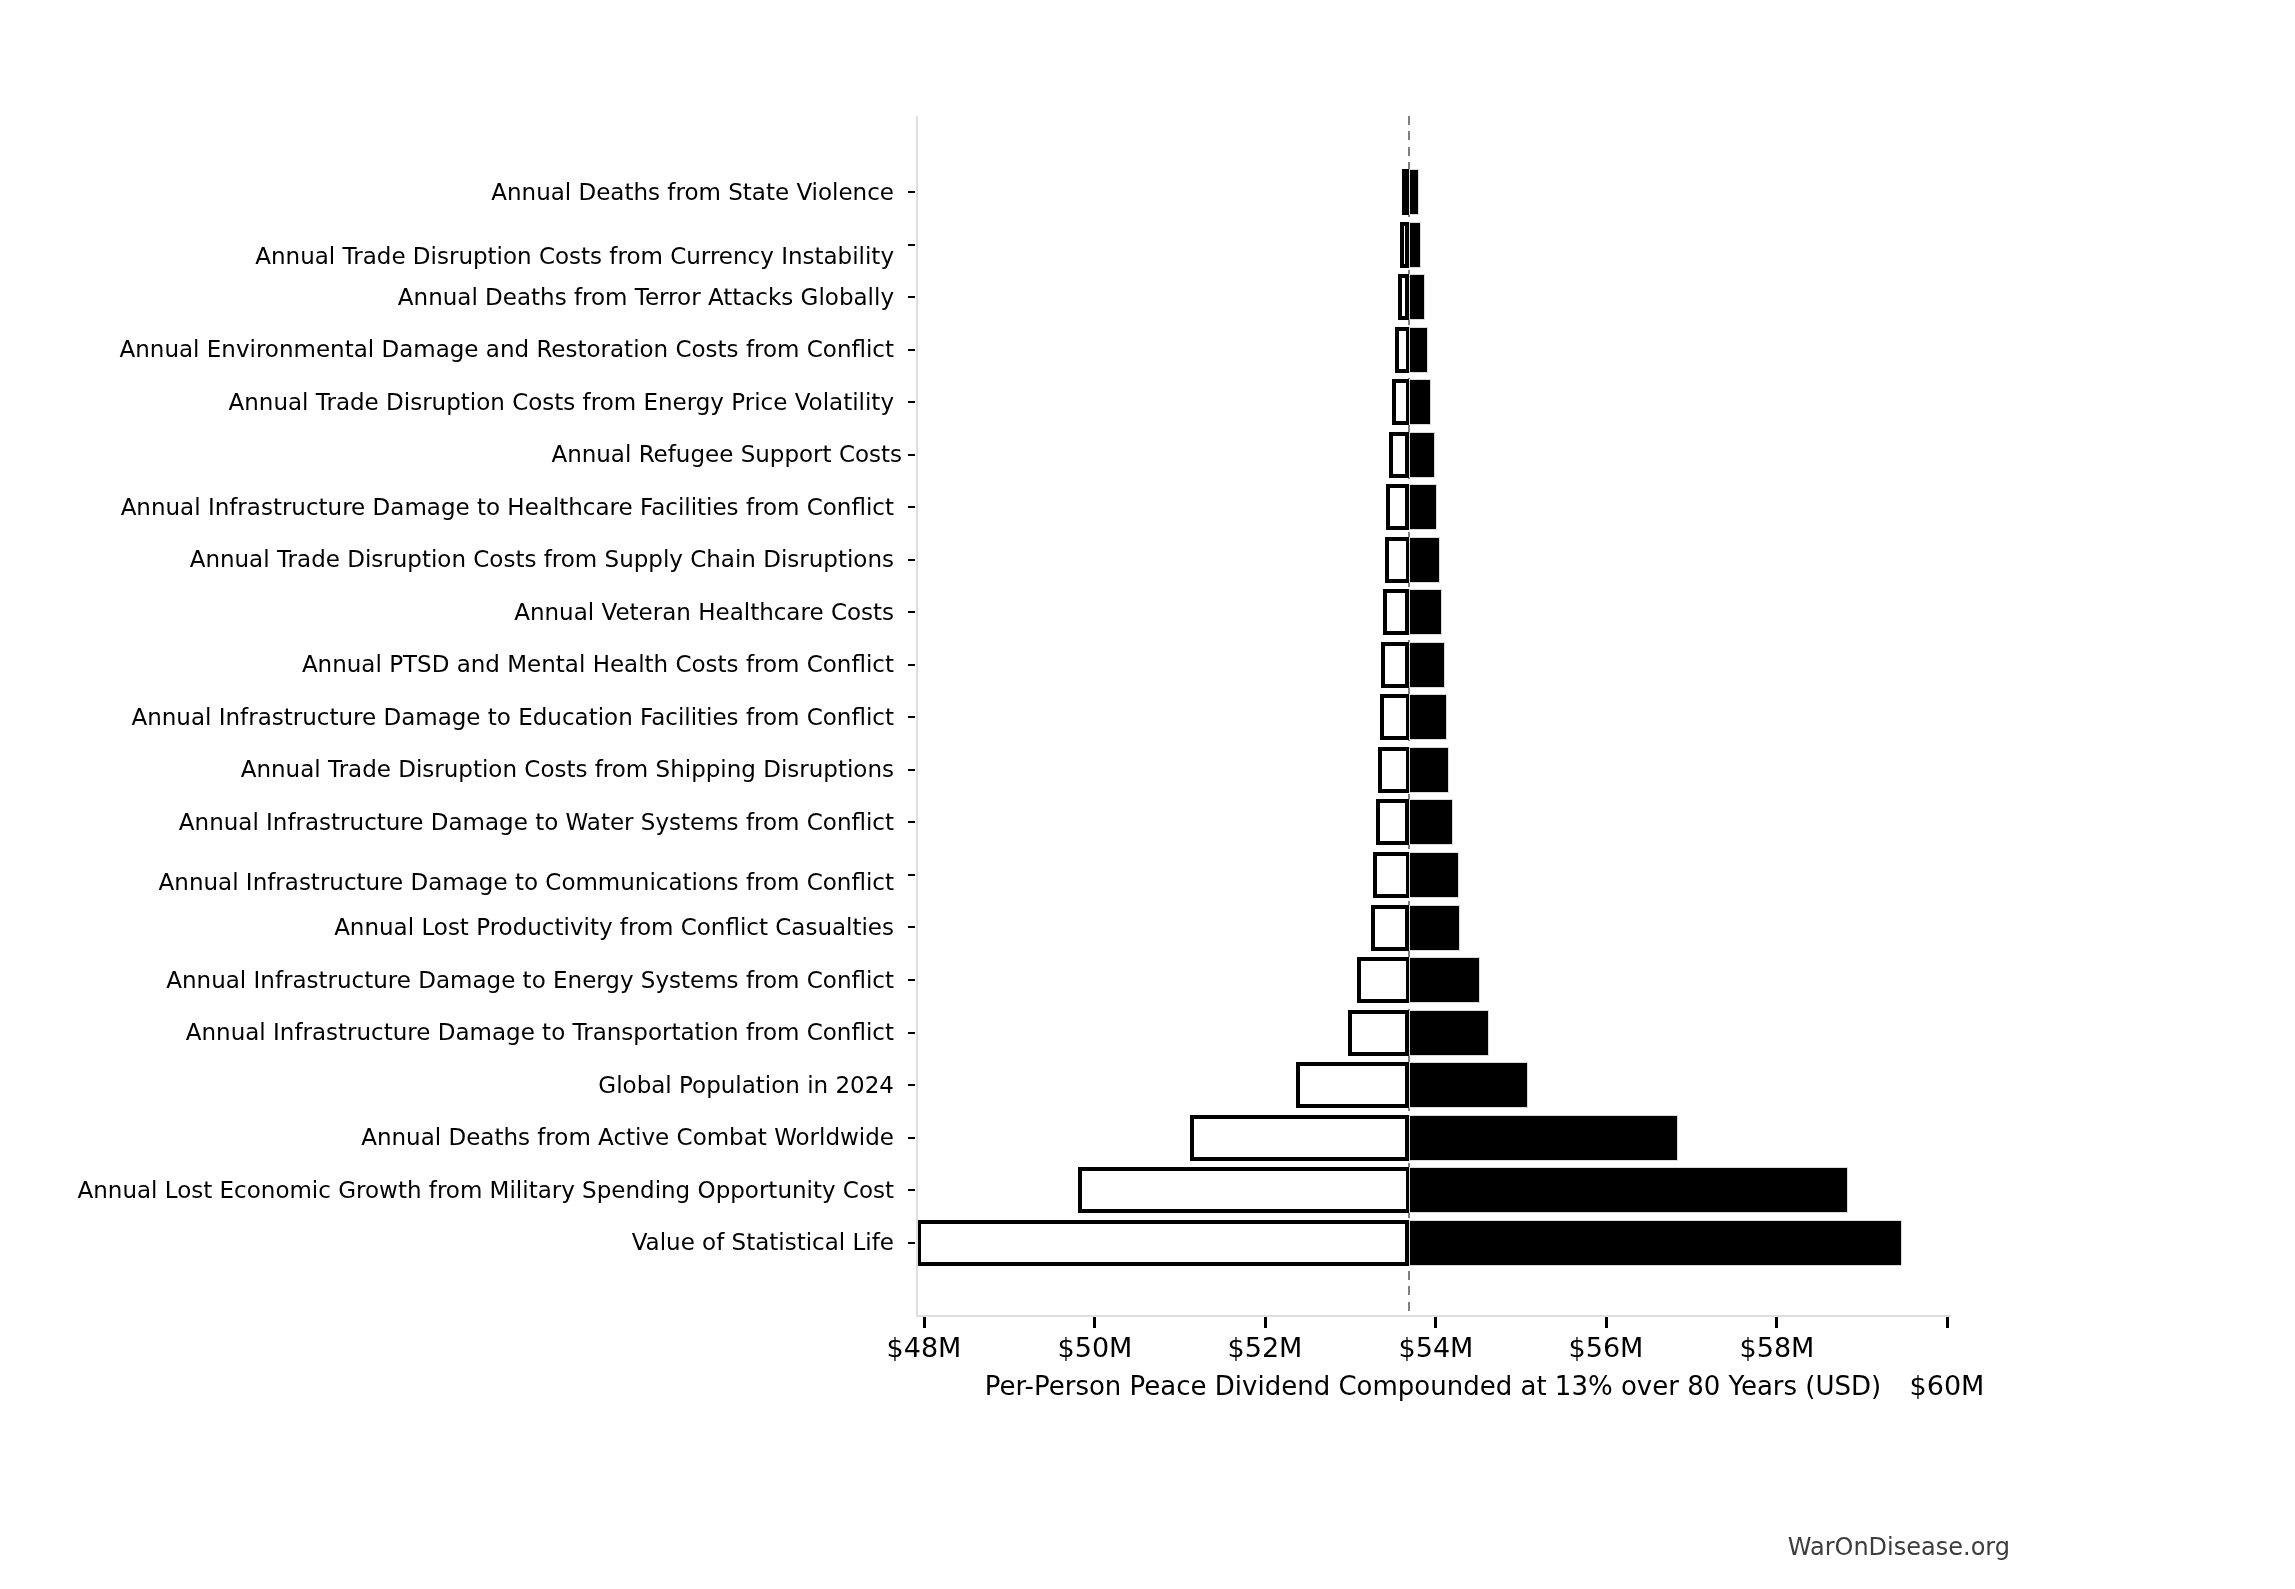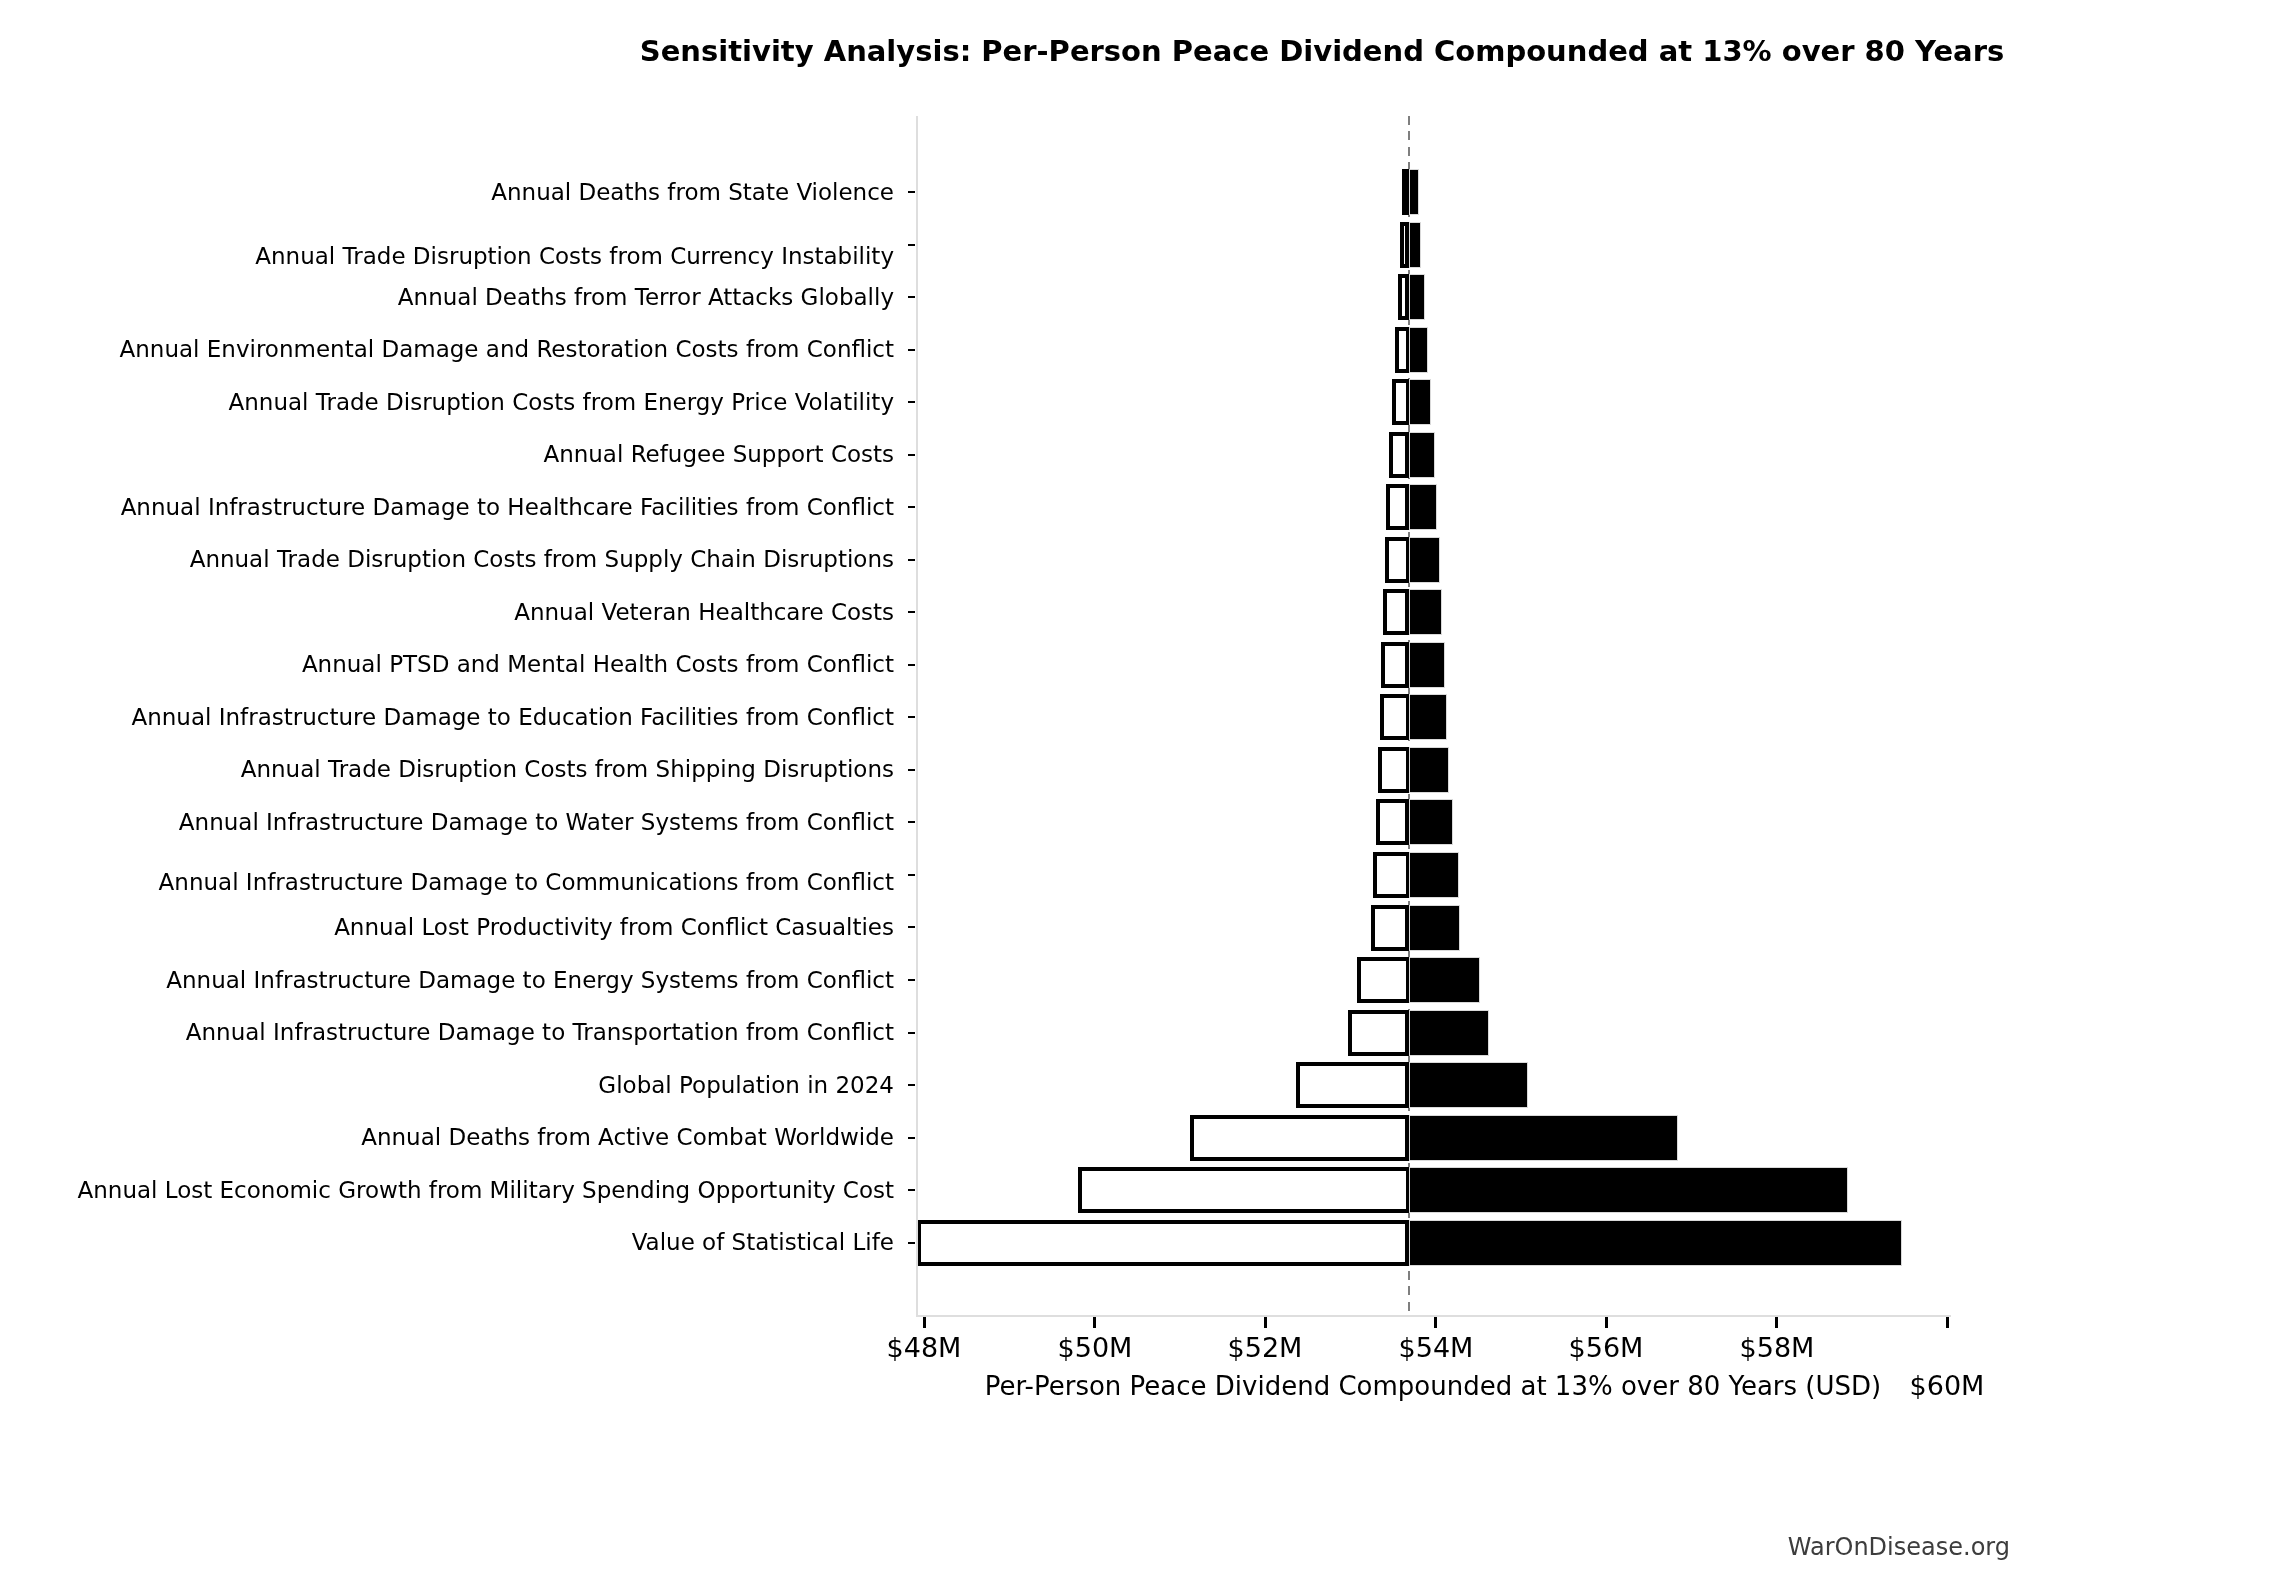--- a/index.html
+++ b/index.html
@@ -28,21 +28,20 @@
   .bar-high { background: #000000; border: 1.6px solid #d9d9d9; }
   .xtick { background: #000000; }
   .xtick-label { font-size: 27px; transform: translateX(-50%); white-space: nowrap; }
   .x-axis-label { font-size: 26px; transform: translateX(-50%); white-space: nowrap; }
   .watermark { font-size: 24px; white-space: nowrap; }
 </style>
 </head>
 <body>
 
 <div class="figure">
-  <div class="abs chart-title" style="left:1322px; top:34px;">Sensitivity Analysis: Per-Person Peace Dividend Compounded at 13% over 80 Years</div>
 
   <div class="abs baseline" style="left:1408px; top:116px; height:1198px;"></div>
 
   <div id="rows">
       <div>
         <div class="abs cat-label" style="left: 0px; width: 894px; top: 176px;">Annual Deaths from State Violence</div>
         <div class="abs ytick" style="left: 908px; width: 7.3px; height: 2.4px; top: 191px;"></div>
         <div class="abs bar bar-low" style="left: 1402px; width: 7.6px; top: 169px; height: 46px;"></div>
         <div class="abs bar bar-high" style="left: 1409px; width: 10.3px; top: 169px; height: 46px;"></div>
       </div>
@@ -64,21 +63,21 @@
         <div class="abs bar bar-low" style="left: 1395px; width: 14.5px; top: 327px; height: 46px;"></div>
         <div class="abs bar bar-high" style="left: 1409px; width: 19px; top: 327px; height: 46px;"></div>
       </div>
       <div>
         <div class="abs cat-label" style="left: 0px; width: 894px; top: 386px;">Annual Trade Disruption Costs from Energy Price Volatility</div>
         <div class="abs ytick" style="left: 908px; width: 7.3px; height: 2.4px; top: 401px;"></div>
         <div class="abs bar bar-low" style="left: 1392px; width: 18px; top: 379px; height: 46px;"></div>
         <div class="abs bar bar-high" style="left: 1409px; width: 22px; top: 379px; height: 46px;"></div>
       </div>
       <div>
-        <div class="abs cat-label" style="left: 0px; width: 894px; top: 438px;">Annual Refugee Support Costs</div>
+        <div class="abs cat-label" style="left: 8px; width: 894px; top: 438px;">Annual Refugee Support Costs</div>
         <div class="abs ytick" style="left: 908px; width: 7.3px; height: 2.4px; top: 454px;"></div>
         <div class="abs bar bar-low" style="left: 1389px; width: 20.4px; top: 432px; height: 46px;"></div>
         <div class="abs bar bar-high" style="left: 1409px; width: 25.6px; top: 432px; height: 46px;"></div>
       </div>
       <div>
         <div class="abs cat-label" style="left: 0px; width: 894px; top: 491px;">Annual Infrastructure Damage to Healthcare Facilities from Conflict</div>
         <div class="abs ytick" style="left: 908px; width: 7.3px; height: 2.4px; top: 506px;"></div>
         <div class="abs bar bar-low" style="left: 1386px; width: 23px; top: 484px; height: 46px;"></div>
         <div class="abs bar bar-high" style="left: 1409px; width: 28px; top: 484px; height: 46px;"></div>
       </div>

